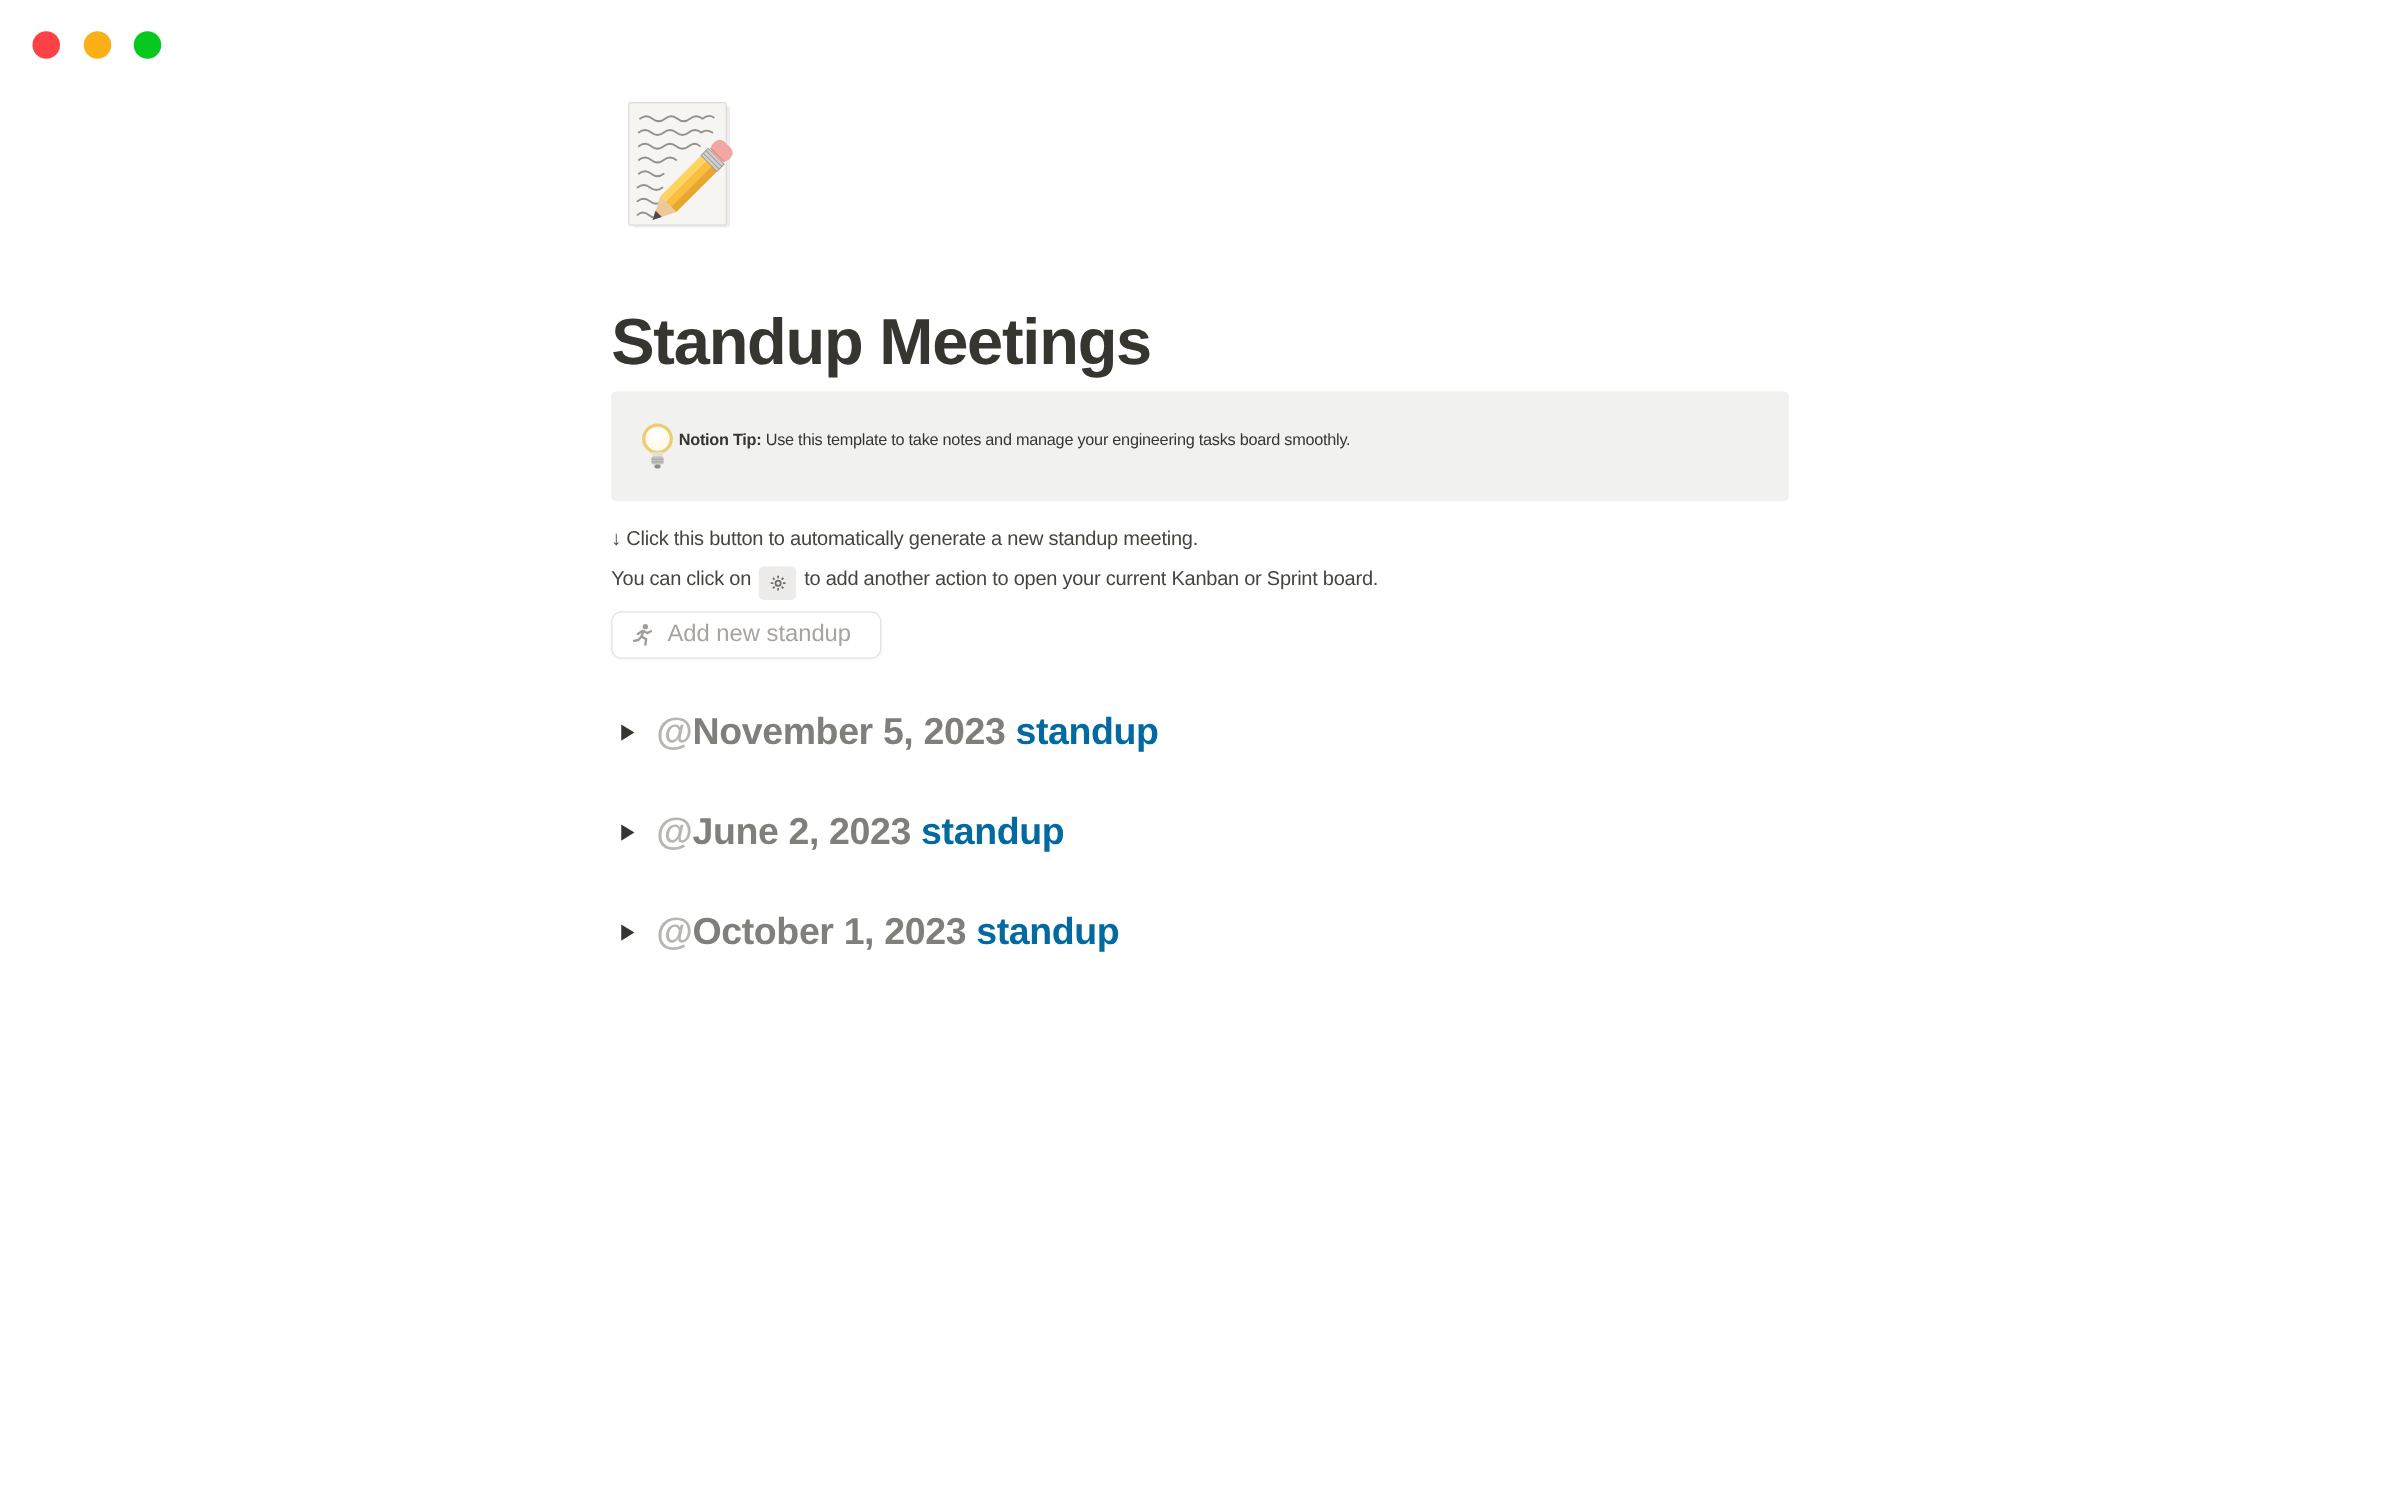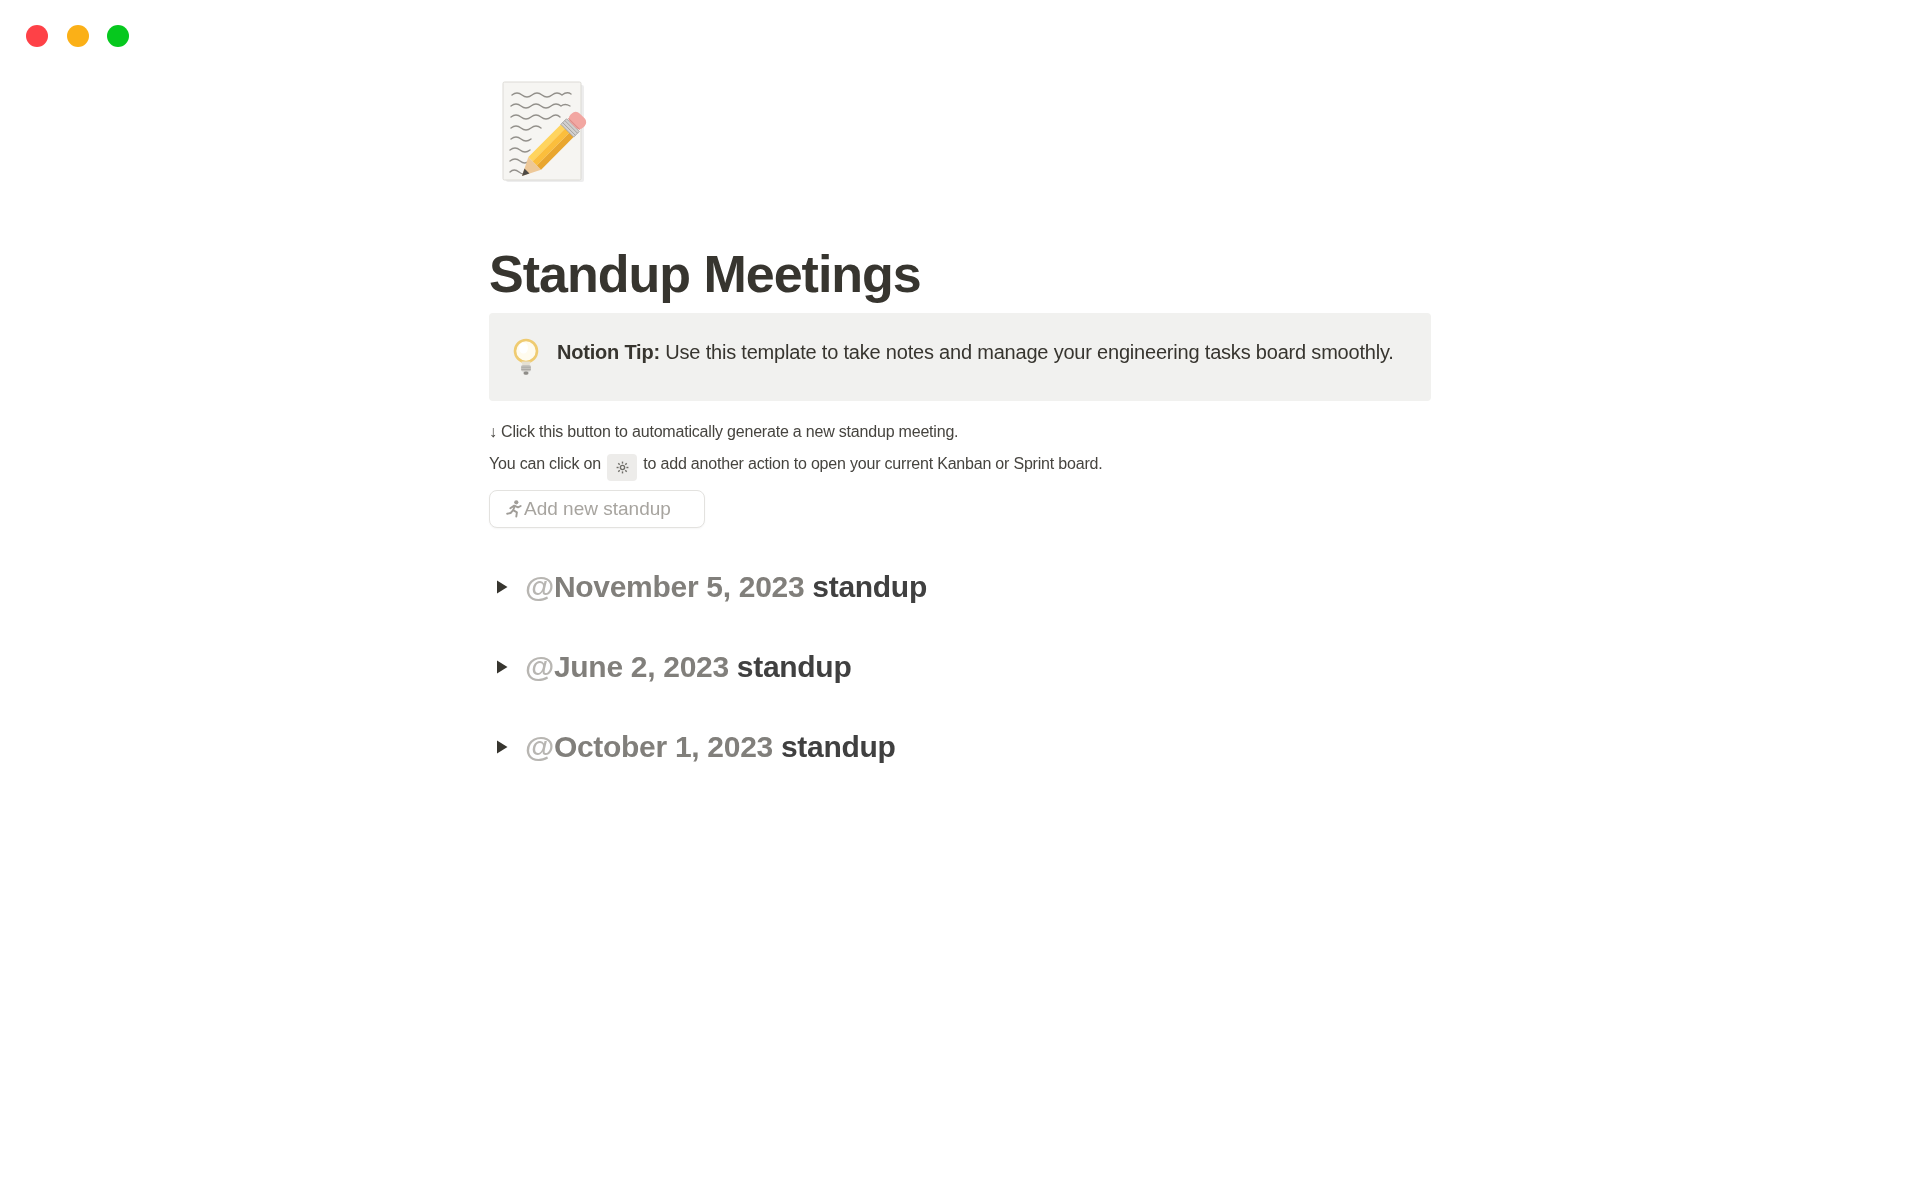--- a/index.html
+++ b/index.html
@@ -18,52 +18,52 @@
 
   .page-icon { width:92px; height:104px; margin-left:11px; display:block; cursor:pointer; }
 
   .page-title { margin-top:59px; font-size:52px; line-height:62px; font-weight:bold;
                 letter-spacing:-1px; color:#37352F; }
 
   
   .callout { margin-top:8px; width:942px; background:#F1F1EF; border-radius:4px;
              padding:23px 30px 23px 24px; display:flex; align-items:flex-start; }
   .callout-emoji { width:26px; height:40px; flex:0 0 26px; margin-top:2px; }
-  .callout-text { margin-left:18px; font-size:20px; line-height:32px; color:#37352F;
+  .callout-text { margin-left:4px; font-size:13px; line-height:32px; color:#37352F;
                   letter-spacing:-0.2px; }
   .callout-text b { font-weight:bold; }
 
   
   .instructions { margin-top:15px; font-size:16px; line-height:32px; color:#46443F;
                   letter-spacing:-0.2px; }
   .gear-chip { display:inline-flex; align-items:center; justify-content:center;
                width:30px; height:27px; background:#EDECEA; border-radius:4px;
                vertical-align:-5px; margin:0 2px; }
   .gear-chip svg { width:13px; height:13px; }
 
   
   .add-btn { margin-top:9px; height:38px; min-width:216px; display:inline-flex;
-             align-items:center; padding:0 16px 0 14px;
+             align-items:center; gap:10px; padding:0 16px 0 14px;
              background:#ffffff; border:1px solid #E3E2DF; border-radius:8px;
              box-shadow:0 1px 2px rgba(15,15,15,0.04); cursor:pointer;
              font-size:19px; color:#A7A49F; font-family:"Liberation Sans",sans-serif; }
   .add-btn svg { width:20px; height:20px; }
 
   
   .toggle-list { margin-top:40px; }
   .toggle-row { display:flex; align-items:center; height:38px; margin-bottom:42px; }
   .toggle-btn { width:26px; height:30px; display:flex; align-items:center;
                 justify-content:center; border-radius:3px; cursor:pointer; flex:0 0 26px; }
   .toggle-btn svg { width:12px; height:14px; }
   .toggle-heading { margin-left:10px; font-size:30px; font-weight:bold;
                     letter-spacing:-0.3px; white-space:nowrap; cursor:text; }
   .mention { cursor:pointer; }
   .mention .at   { color:#B8B6B2; }
   .mention .date { color:#817F7B; }
-  .toggle-heading .suffix { color:#404040; }
+  .toggle-heading .suffix { color:#0369a1; }
 </style>
 </head>
 <body>
 
 <div class="titlebar">
   <div class="traffic red"></div>
   <div class="traffic yellow"></div>
   <div class="traffic green"></div>
 </div>
 

